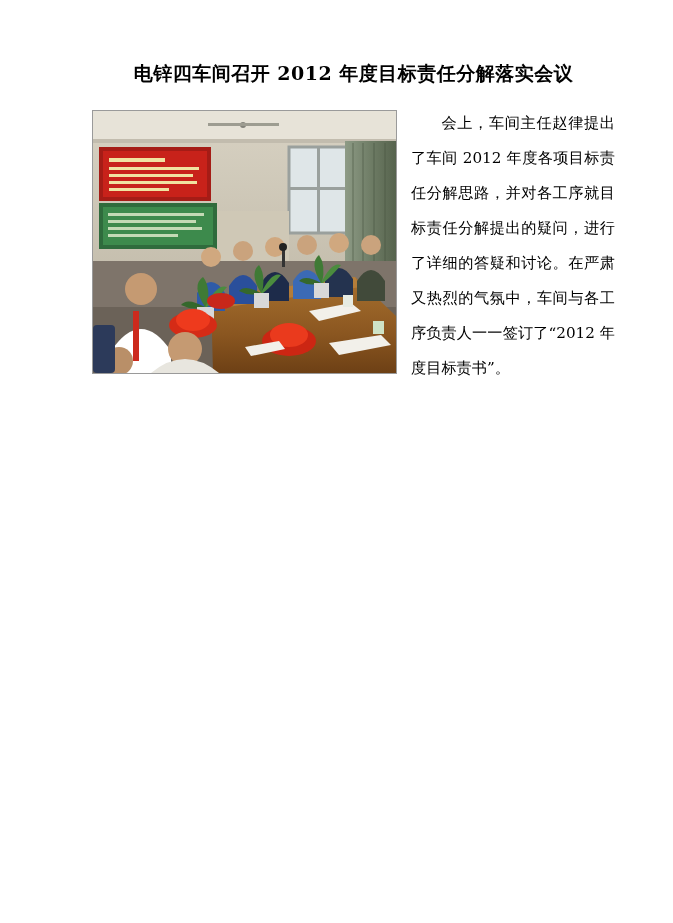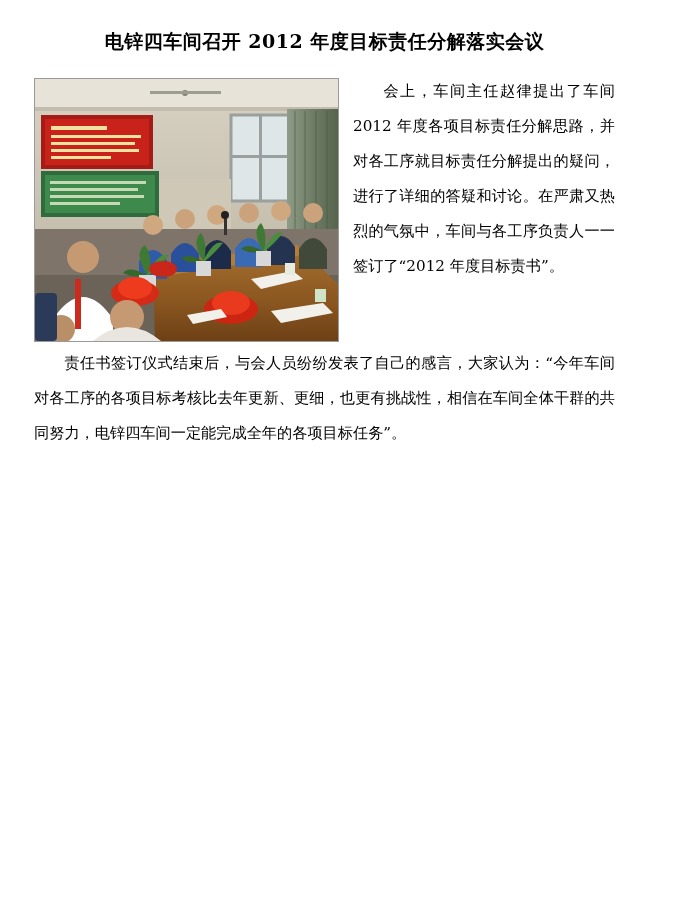--- a/index.html
+++ b/index.html
@@ -12,21 +12,22 @@
     background: #ffffff;
     font-family: "DejaVu Serif", "Liberation Serif", serif;
     color: #000000;
     overflow: hidden;
   }
   .page {
     position: relative;
     width: 673px;
     height: 717px;
     box-sizing: border-box;
-    padding: 26px 58px 0 34px;
+    padding: 26px 58px 0 92px;
+    margin-top: 32px;
   }
   .doc-title {
     text-align: center;
     font-size: 19px;
     font-weight: bold;
     letter-spacing: 0.5px;
     line-height: 30px;
     margin: 0 0 18px 0;
     font-family: "DejaVu Serif", "Liberation Serif", serif;
   }
@@ -206,16 +207,15 @@
         </g>
 
         <rect x="0" y="214" width="22" height="48" rx="4" fill="#2c3a5a"></rect>
       </svg>
     </div>
 
     <p class="flow-para">会上，车间主任赵律提出了车间 2012 年度各项目标责任分解思路，并对各工序就目标责任分解提出的疑问，进行了详细的答疑和讨论。在严肃又热烈的气氛中，车间与各工序负责人一一签订了“2012 年度目标责书”。</p>
 
     <div class="clear"></div>
 
-    <p class="para">责任书签订仪式结束后，与会人员纷纷发表了自己的感言，大家认为：“今年车间对各工序的各项目标考核比去年更新、更细，也更有挑战性，相信在车间全体干群的共同努力，电锌四车间一定能完成全年的各项目标任务”。</p>
 
   </div>
 </div>
 
 </body></html>

